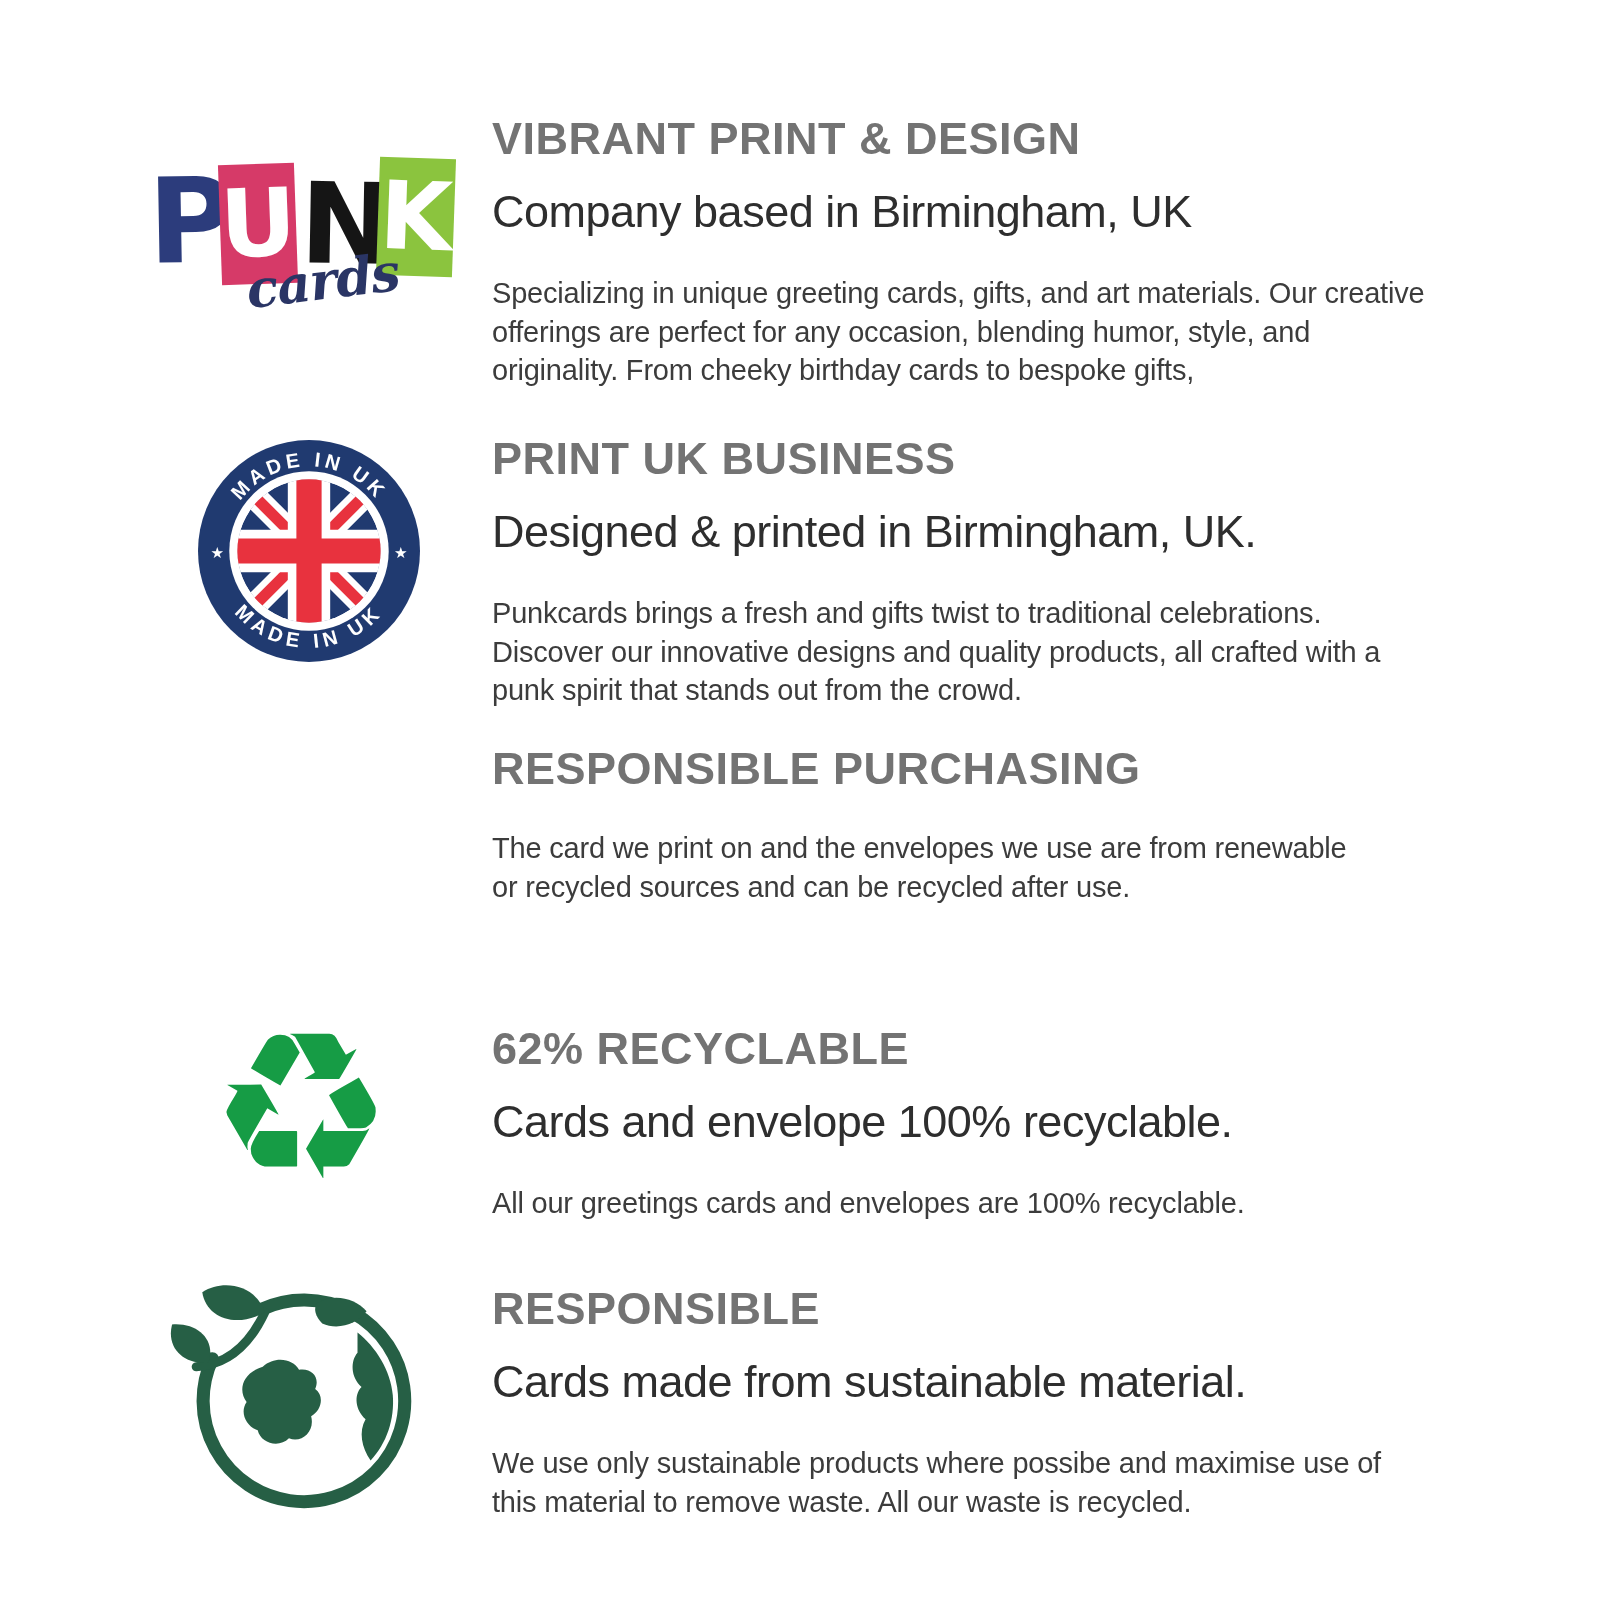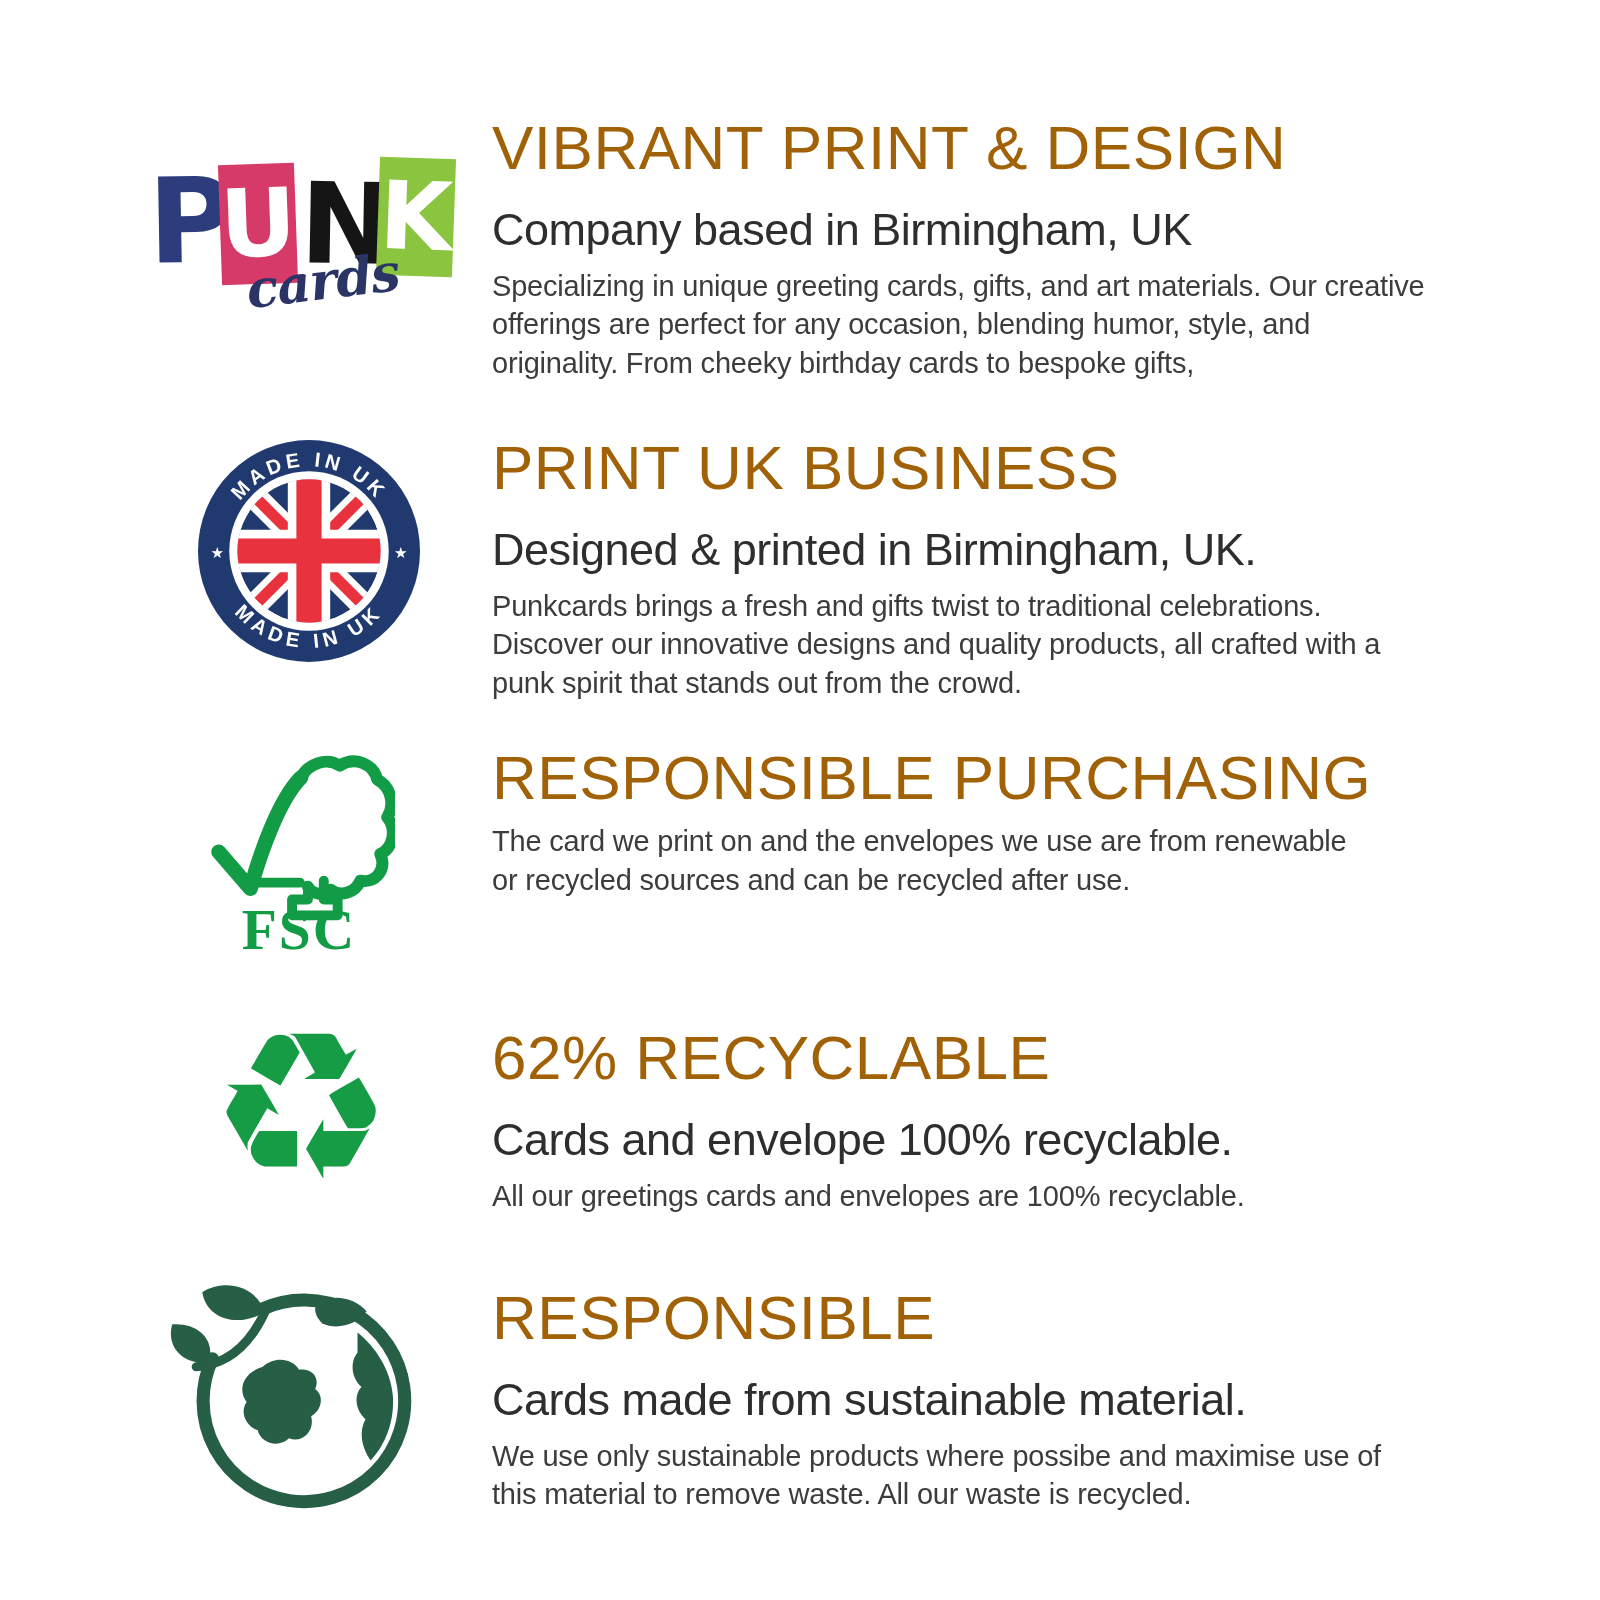--- a/index.html
+++ b/index.html
@@ -7,31 +7,31 @@
   .page {
     position:relative;
     width:1600px; height:1600px;
     background:#ffffff;
     font-family:"Liberation Sans", sans-serif;
     overflow:hidden;
   }
   
   .text-block { position:absolute; left:492px; width:950px; }
   .sec-title {
-    font-size:62px; font-weight:400; color:#a16207;
+    font-size:45px; font-weight:700; color:#737373;
     letter-spacing:0.5px; line-height:1.05;
     font-family:"Liberation Sans", sans-serif;
   }
   .sec-subtitle {
     font-size:45px; font-weight:400; color:#2e2e2e;
     margin-top:25px; line-height:1.1; letter-spacing:-0.5px;
   }
   .sec-body {
     font-size:29px; font-weight:400; color:#3c3c3c;
-    margin-top:12px; line-height:1.34; letter-spacing:-0.2px;
+    margin-top:37px; line-height:1.34; letter-spacing:-0.2px;
   }
   .w935{width:935px} .w945{width:945px} .w860{width:860px} .w915{width:915px}
 
   
   .icon-abs { position:absolute; }
 
   
   .punk-logo { left:148px; top:158px; width:300px; height:150px; }
   .pl {
     position:absolute; display:block; font-weight:800;
@@ -118,34 +118,20 @@
       <text x="19" y="117" font-size="15" fill="#ffffff" text-anchor="middle">★</text>
       <text x="201" y="117" font-size="15" fill="#ffffff" text-anchor="middle">★</text>
     </svg>
   </div>
   <div class="text-block" style="top:435px">
     <div class="sec-title">PRINT UK BUSINESS</div>
     <div class="sec-subtitle">Designed &amp; printed in Birmingham, UK.</div>
     <p class="sec-body w945">Punkcards brings a fresh and gifts twist to traditional celebrations. Discover our innovative designs and quality products, all crafted with a punk spirit that stands out from the crowd.</p>
   </div>
 
-  <div class="icon-abs fsc-logo">
-    <svg width="192" height="220" viewBox="0 0 190 222">
-      <g fill="none" stroke="#119c45" stroke-linecap="round" stroke-linejoin="round">
-        <path d="M14 120 L46 157 C57 117 76 66 97 45" stroke-width="15"></path>
-        <path d="M97 45 C104 31 123 24 136 33 C151 23 170 31 174 47
-                 C188 54 192 73 184 85 C194 97 190 116 177 122
-                 C184 138 172 152 157 149 C152 161 137 166 127 158
-                 C120 165 108 163 104 155" stroke-width="12"></path>
-        <path d="M104 155 L104 168 L88 168 L88 184 L134 184 L134 168 L120 168 L120 149" stroke-width="10"></path>
-        <path d="M54 151 L96 151" stroke-width="10"></path>
-      </g>
-      <text x="95" y="218" text-anchor="middle" font-family="Liberation Serif, serif" font-weight="bold" font-size="58" fill="#119c45" letter-spacing="2">FSC</text>
-    </svg>
-  </div>
   <div class="text-block" style="top:745px">
     <div class="sec-title">RESPONSIBLE PURCHASING</div>
     <p class="sec-body w860">The card we print on and the envelopes we use are from renewable or recycled sources and can be recycled after use.</p>
   </div>
 
   <div class="icon-abs recycle-wrap">
     <span class="recycle-glyph">♻</span>
   </div>
   <div class="text-block" style="top:1025px">
     <div class="sec-title">62% RECYCLABLE</div>

